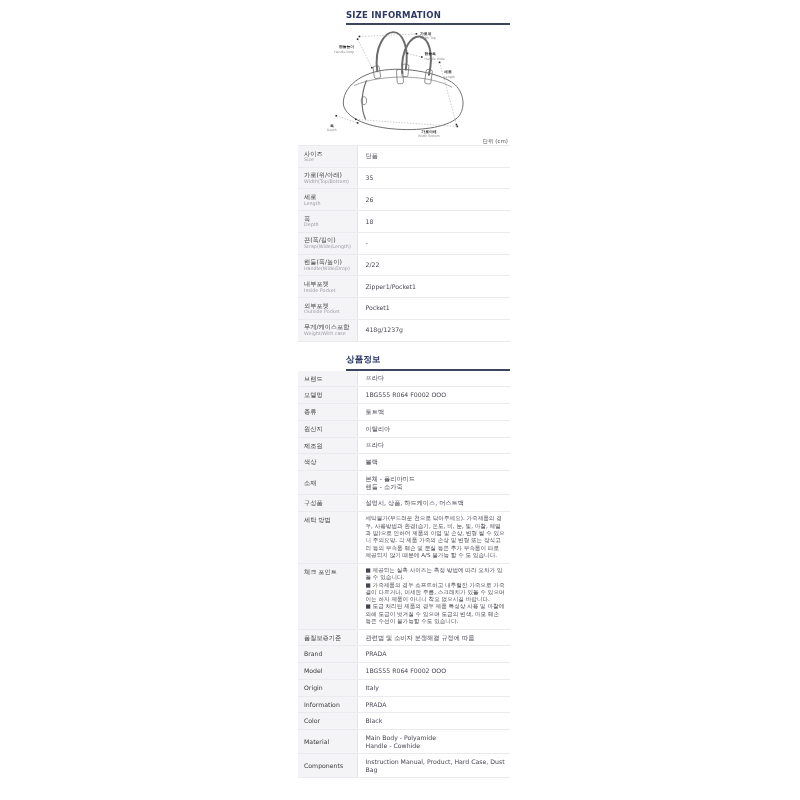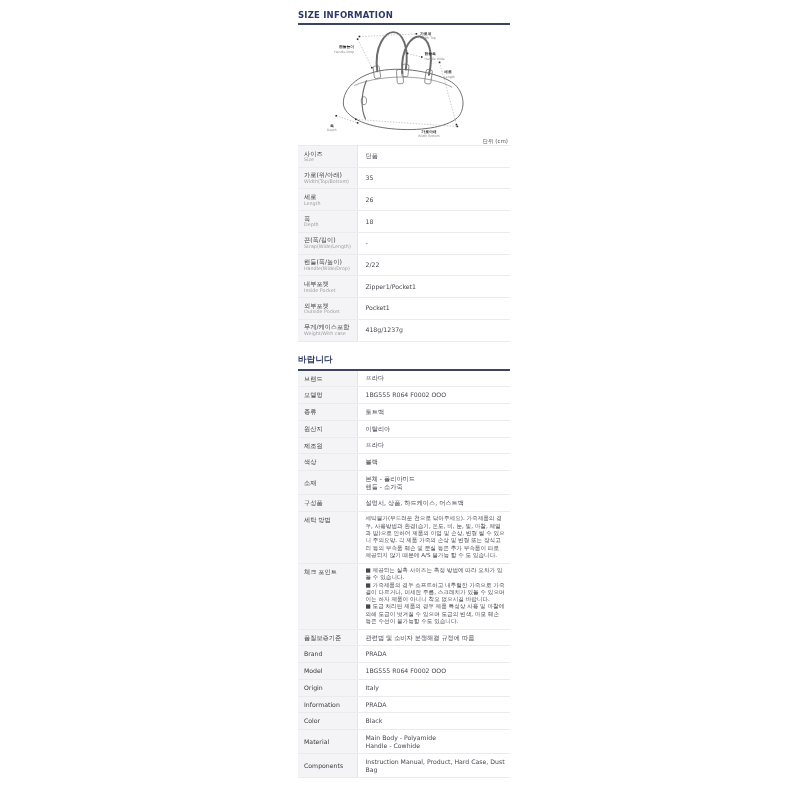--- a/index.html
+++ b/index.html
@@ -1,21 +1,21 @@
 <!DOCTYPE html>
 <html><head>
 <meta charset="utf-8">
 <style>
   * { margin:0; padding:0; box-sizing:border-box; }
   html,body { width:800px; height:800px; background:#fff; overflow:hidden;
     font-family:"DejaVu Sans","Liberation Sans",sans-serif; color:#444; }
   .page { width:212px; margin-left:298px; padding-top:10px; }
 
   .sec-title { font-size:8.5px; font-weight:bold; color:#2c3963;
-    letter-spacing:.2px; padding-bottom:3px; border-bottom:2px solid #3c4560; }
+    letter-spacing:.2px; padding-bottom:3px; border-bottom:2px solid #3c4560;margin-left:48px; }
   .sec { margin-top:12px; }
 
   
   .diagram { position:relative; height:120px; }
   .diagram svg { display:block; margin:0 auto; }
   .unit { position:absolute; right:2px; bottom:0; font-size:5.5px; color:#555; }
   .sketch { fill:none; stroke:#6b6b6b; }
   .meas { stroke:#999; stroke-width:.6; stroke-dasharray:1.6 1.6; fill:none; }
   .dot  { fill:#2a2a2a; }
   .mko  { font-size:4.3px; font-weight:bold; fill:#333; }
@@ -158,21 +158,21 @@
       <tr>
         <td class="lbl">
             <div class="lbl-ko">무게/케이스포함</div>
             <div class="lbl-en">Weight/With case</div>
           </td>
         <td class="val">418g/1237g</td>
       </tr>
     </tbody>
   </table>
 
-  <div class="sec sec-title">바랍니다</div>
+  <div class="sec sec-title">상품정보</div>
   <table>
     <tbody>
       <tr class="simple">
         <td class="lbl">
             <div class="lbl-ko">브랜드</div>
           </td>
         <td class="val">프라다</td>
       </tr>
       <tr class="simple">
         <td class="lbl">

